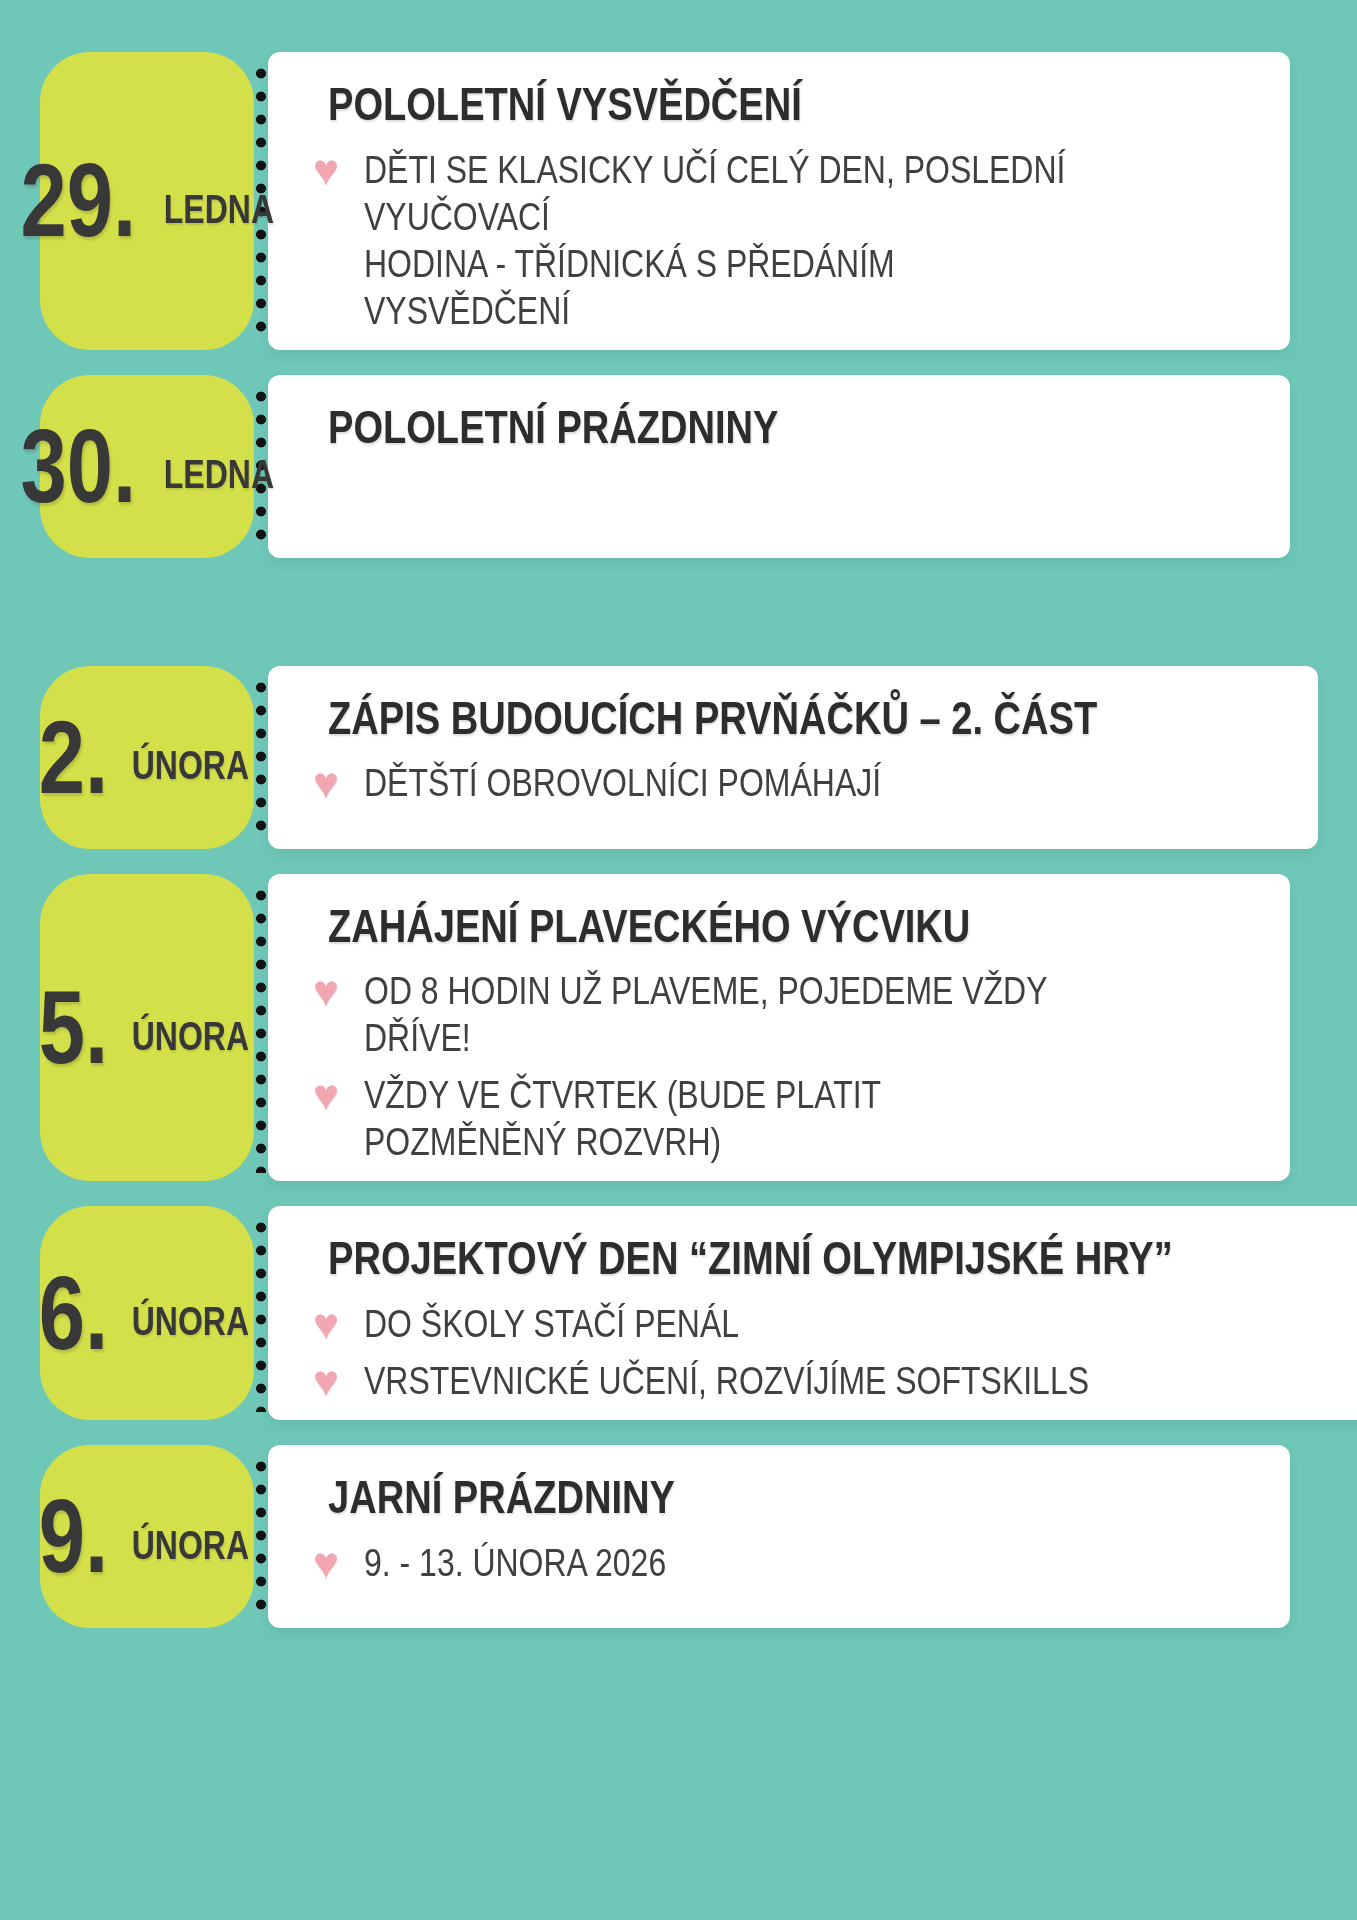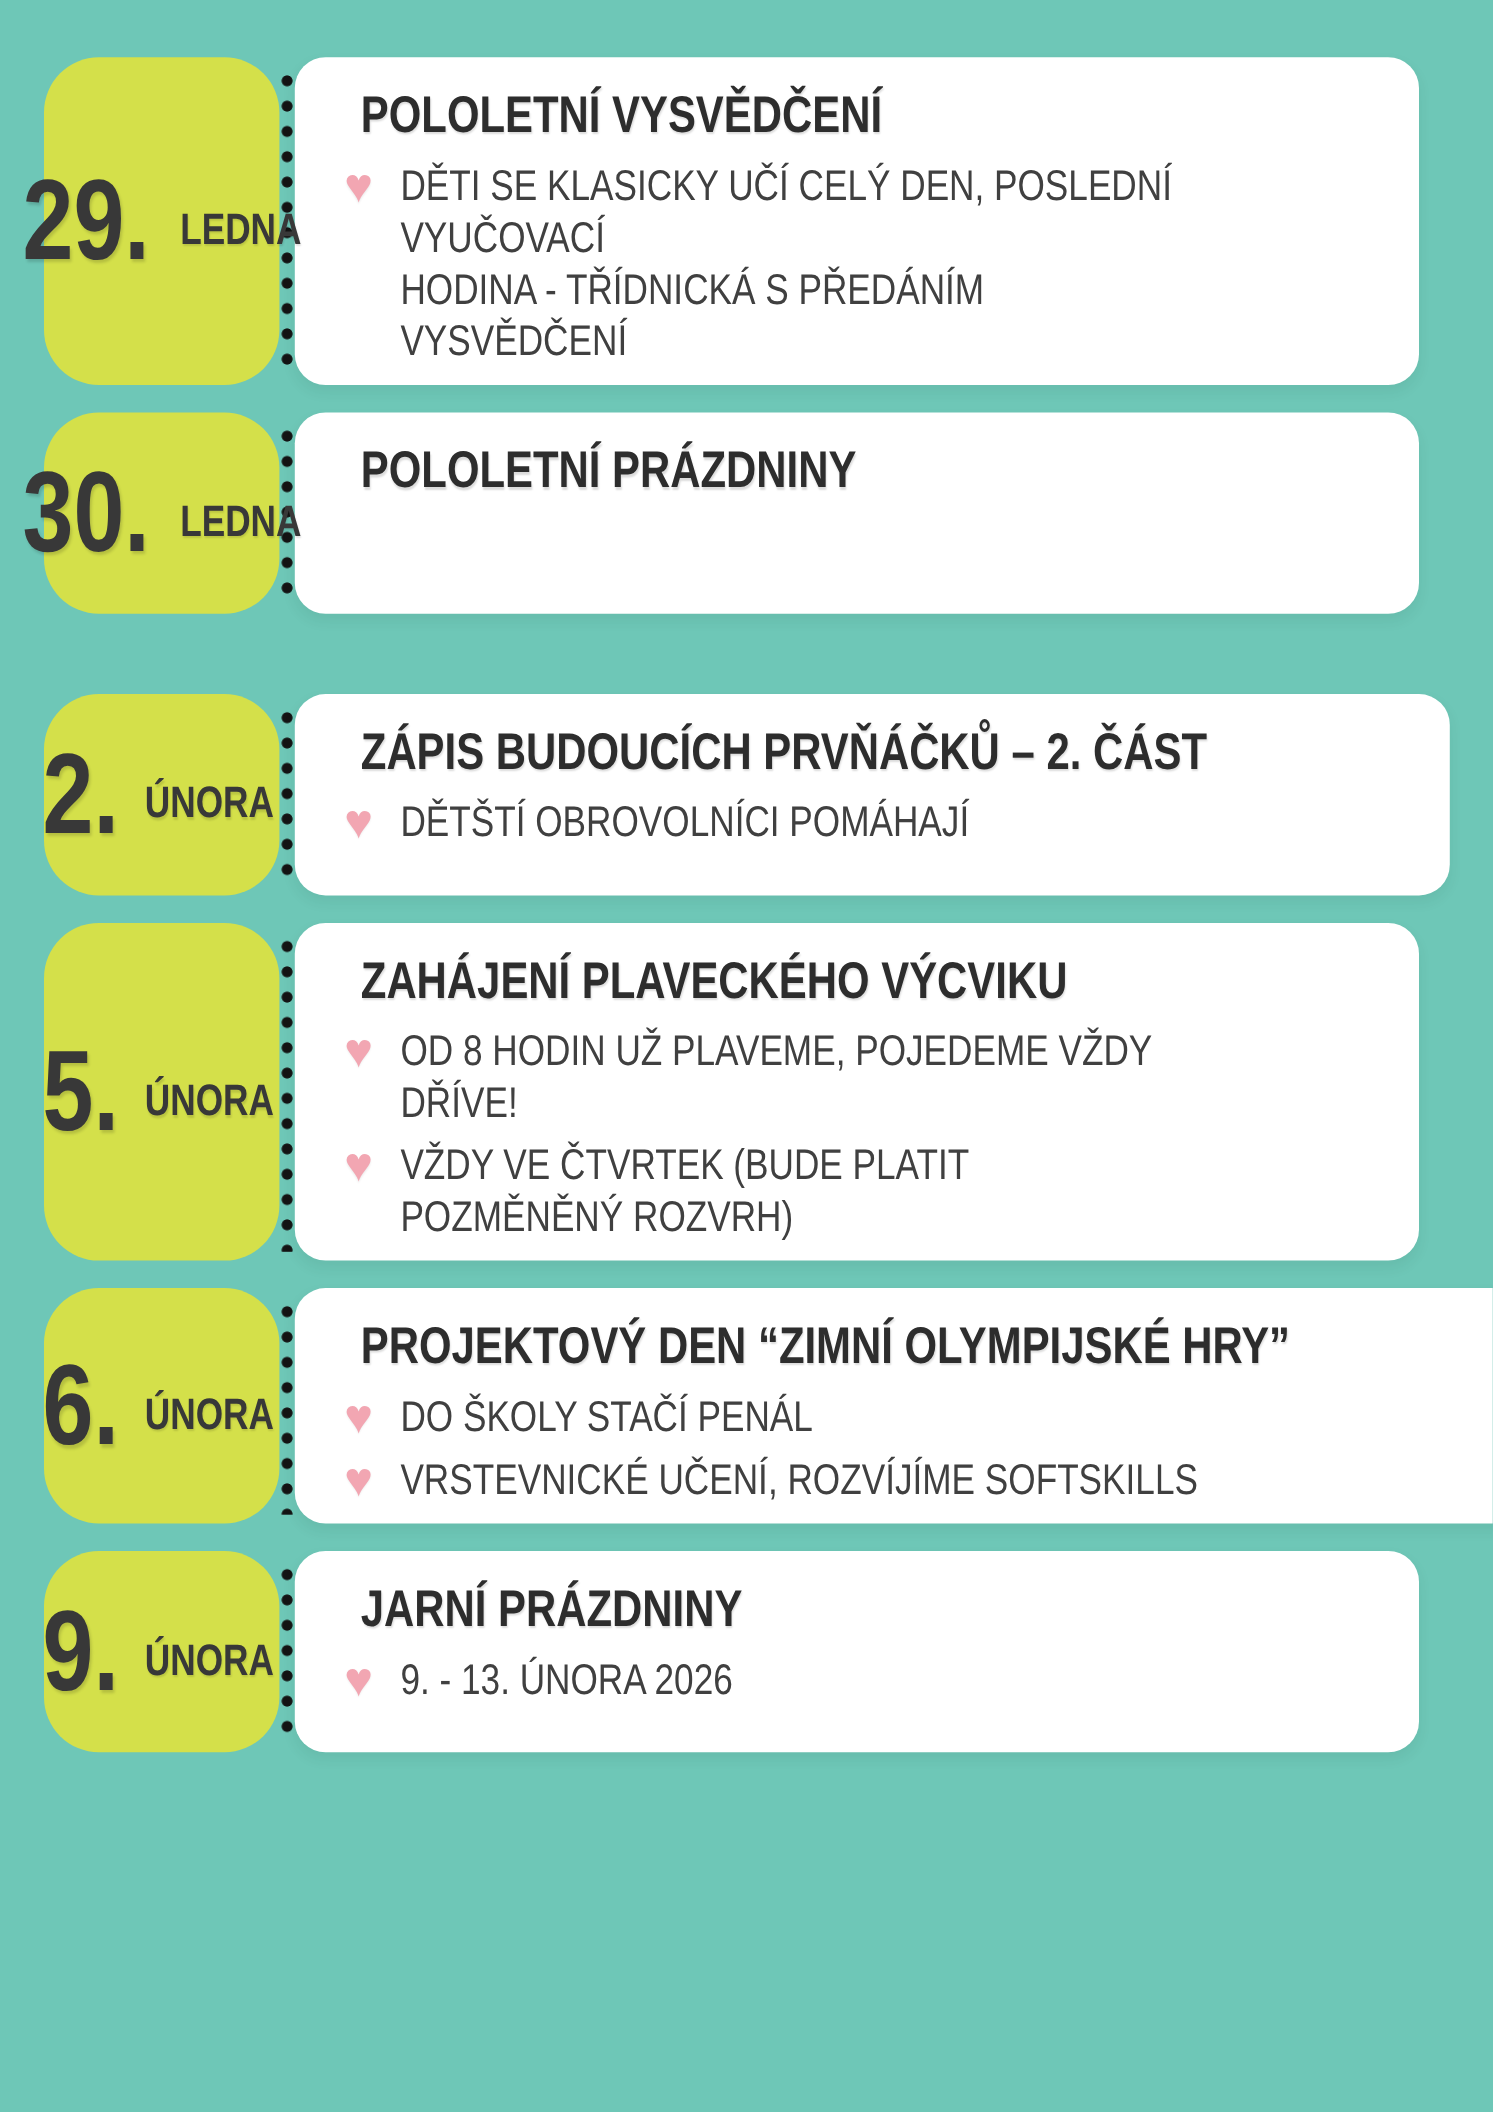--- a/index.html
+++ b/index.html
@@ -34,21 +34,21 @@
     font-size:62px;font-weight:bold;line-height:1.05;
     color:var(--heading-text);letter-spacing:1px;white-space:nowrap;
     transform:scaleX(0.80);transform-origin:100% 0;
     text-shadow:4px 5px 6px rgba(30,60,55,0.28);
   }
   .schedule{margin:52px 67px 0 40px;}
   .row{
     display:flex;align-items:stretch;
     min-height:183px;margin-bottom:25px;
   }
-  .row:nth-of-type(2){margin-bottom:73px;justify-content:space-between;}
+  .row:nth-of-type(2){margin-bottom:108px;justify-content:space-between;}
   .row:last-of-type{margin-bottom:0;}
   .badge{
     flex:0 0 214px;width:214px;border-radius:50px;
     background:var(--badge);
     display:flex;align-items:center;justify-content:center;
     padding:10px 6px;
   }
   .badge .day{
     font-size:104px;font-weight:bold;line-height:0.95;color:var(--dark-text);
     transform:scaleX(0.80);transform-origin:50% 50%;white-space:nowrap;
@@ -59,21 +59,21 @@
     font-size:40px;font-weight:bold;line-height:1;color:var(--dark-text);
     transform:scaleX(0.80);transform-origin:50% 50%;white-space:nowrap;
     text-shadow:1px 2px 2px rgba(0,0,0,0.12);
   }
   .dots{
     flex:0 0 14px;width:14px;margin:8px 0;
     background-image:radial-gradient(circle, var(--dot) 4.6px, rgba(0,0,0,0) 5.3px);
     background-size:14px 23px;background-repeat:repeat-y;background-position:50% 2px;
   }
   .card{
-    flex:1 1 auto;background:var(--card);border-radius:28px;
+    flex:1 1 auto;background:var(--card);border-radius:12px;
     padding:26px 40px 16px 36px;
     box-shadow:0 6px 12px rgba(20,60,55,0.08);
   }
   .card-title{
     margin:0 0 0 24px;
     font-size:47px;font-weight:bold;line-height:1.1;color:var(--title-text);
     transform:scaleX(0.81);transform-origin:0 50%;
     display:inline-block;white-space:nowrap;
     text-shadow:1px 2px 2px rgba(0,0,0,0.14);
   }

